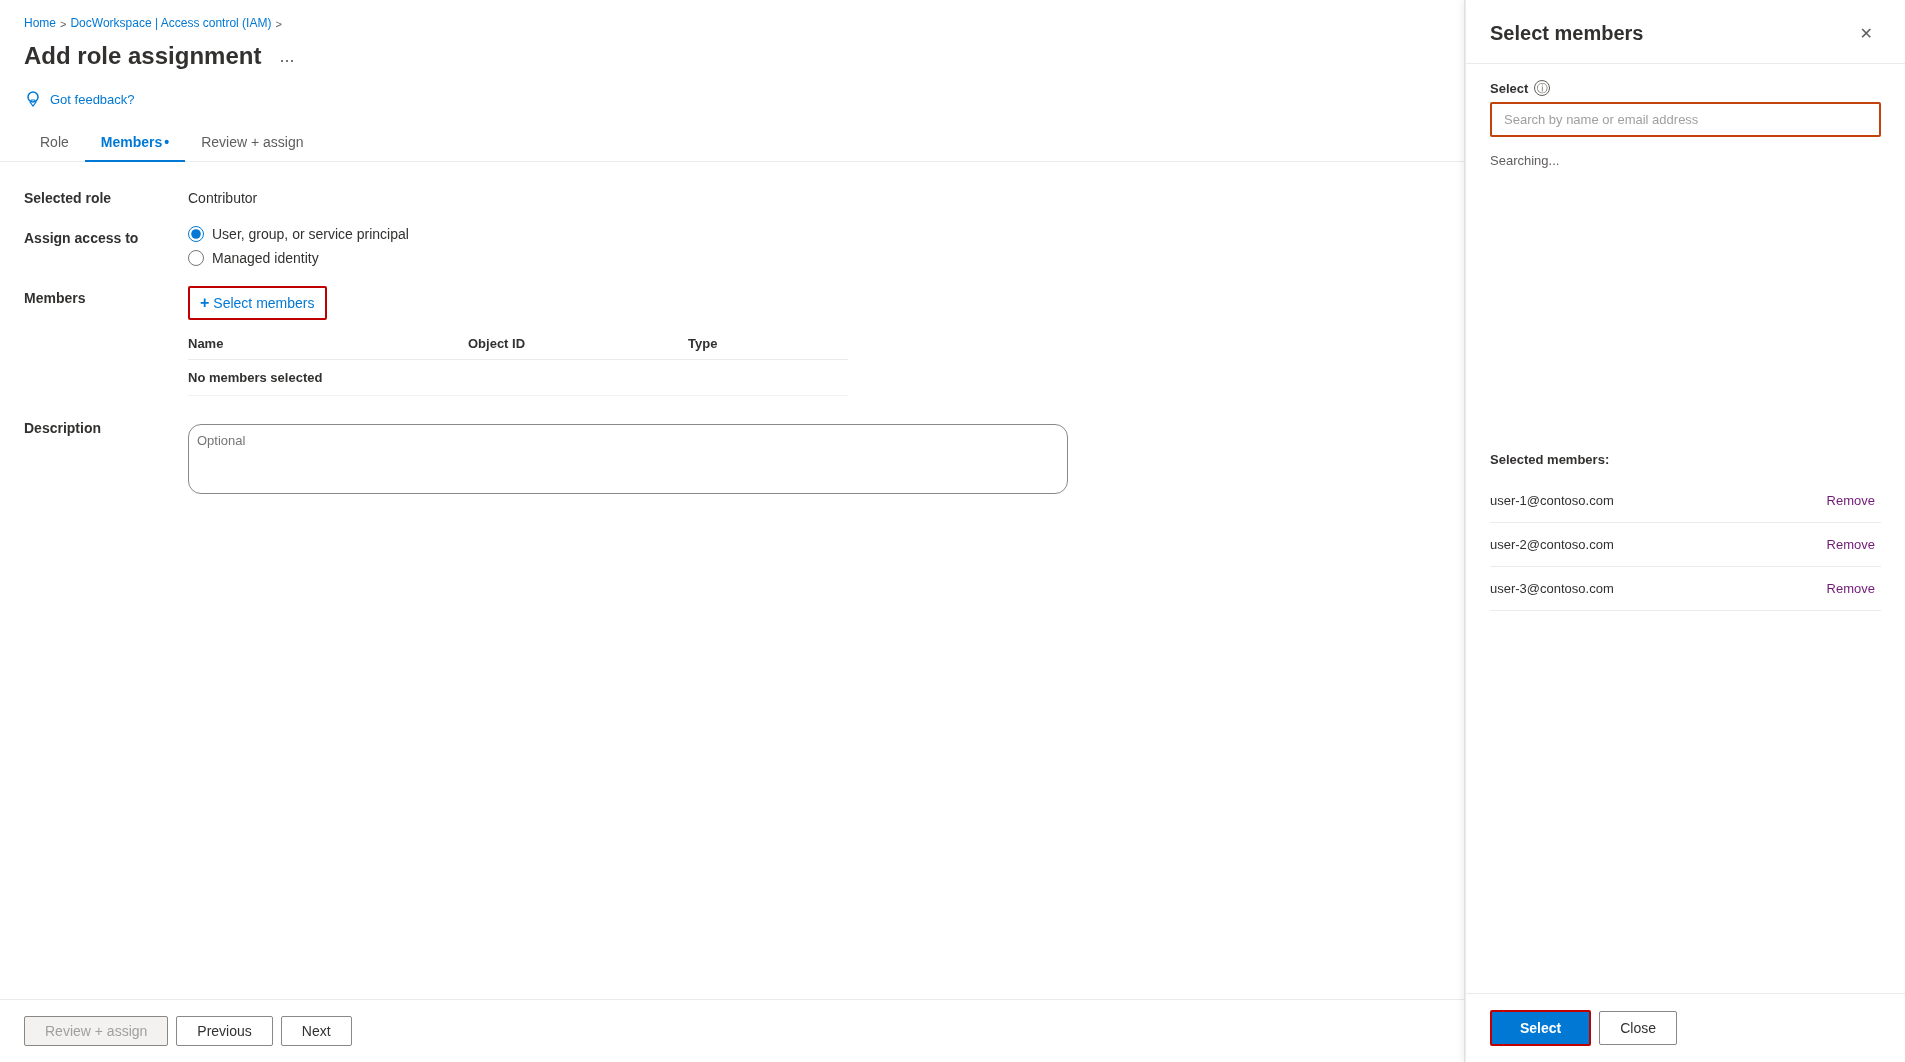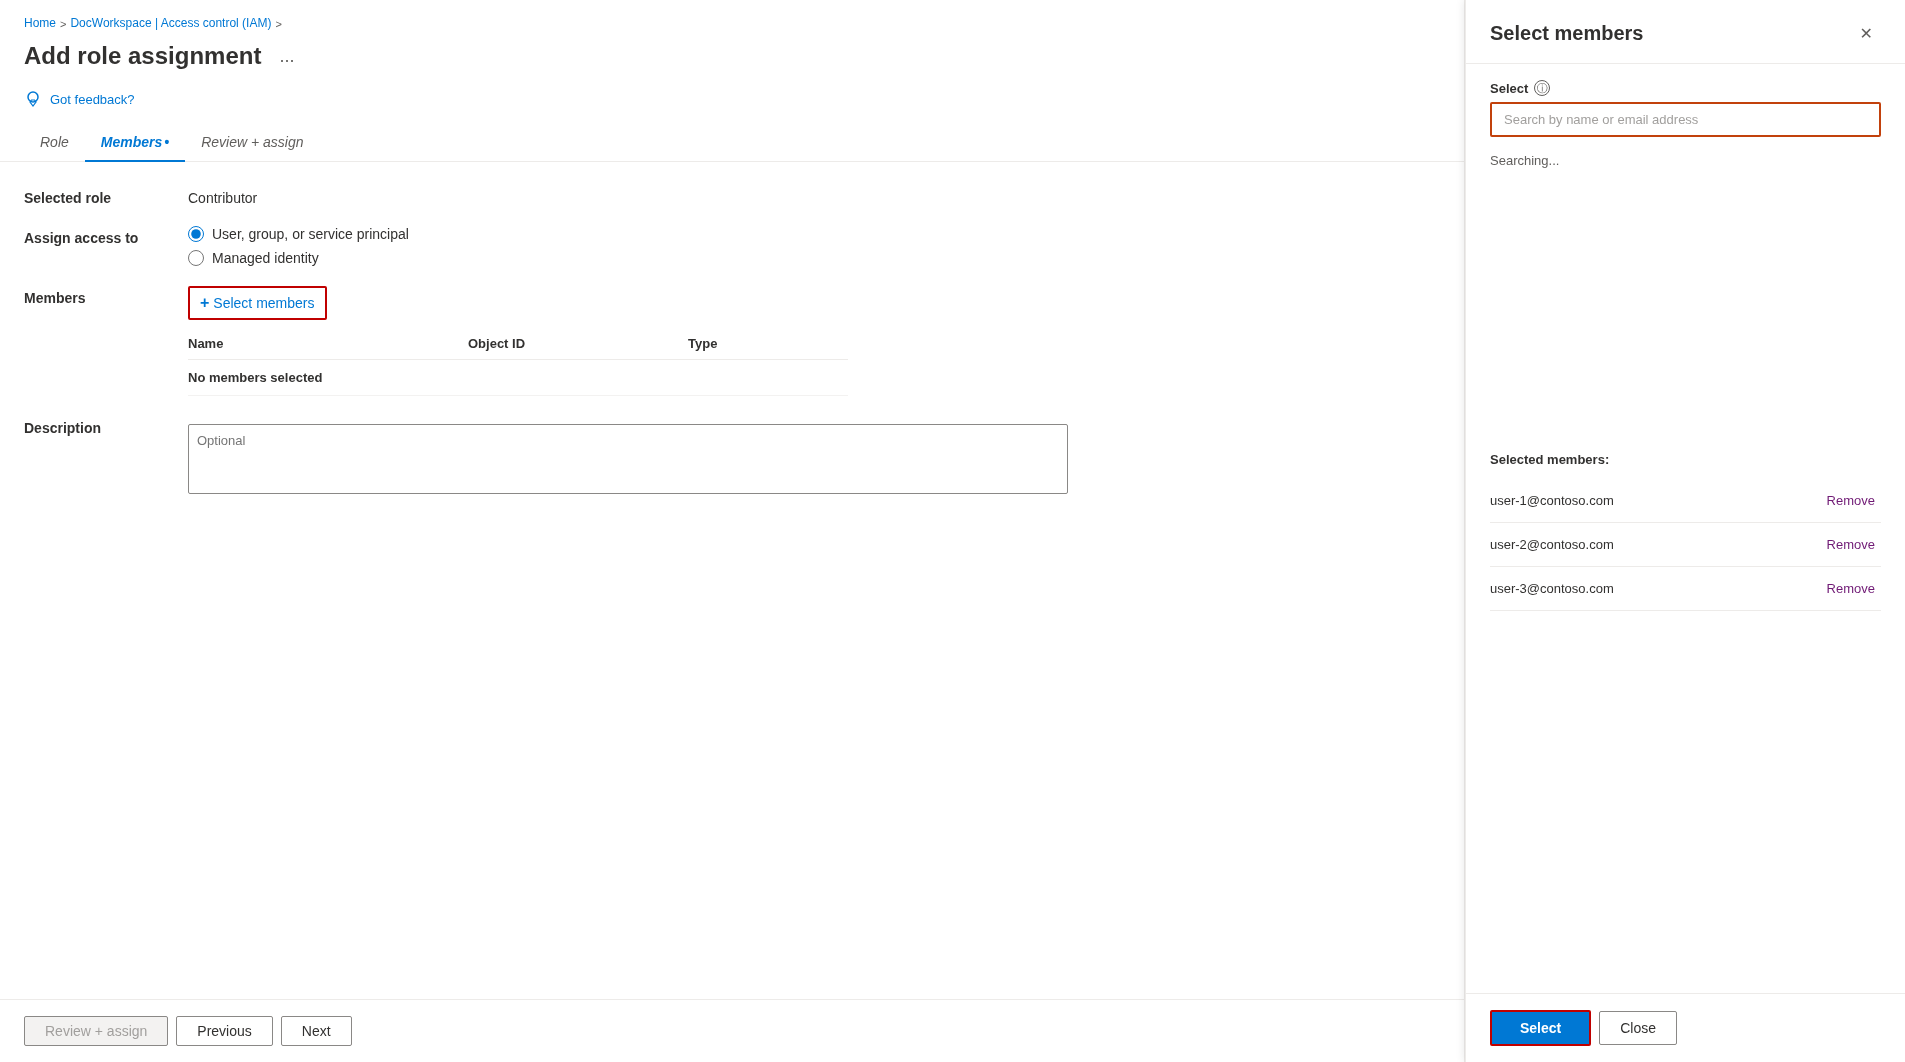--- a/index.html
+++ b/index.html
@@ -76,21 +76,20 @@
       gap: 0;
     }
     .tab {
       padding: 10px 16px;
       cursor: pointer;
       font-size: 14px;
       color: #605e5c;
       border-bottom: 2px solid transparent;
       margin-bottom: -1px;
       white-space: nowrap;
-      font-style: italic;
     }
     .tab.active {
       color: #0078d4;
       border-bottom: 2px solid #0078d4;
       font-weight: 600;
     }
     .tab.has-dot::after {
       content: '•';
       color: #0078d4;
       margin-left: 2px;
@@ -174,21 +173,21 @@
       font-size: 13px;
       color: #605e5c;
     }
     .description-section {
       margin-top: 8px;
     }
     .description-textarea {
       width: 880px;
       height: 70px;
       border: 1px solid #8a8886;
-      border-radius: 2px;
+      border-radius: 13px;
       padding: 8px;
       font-family: 'Segoe UI', Arial, sans-serif;
       font-size: 13px;
       color: #a19f9d;
       resize: none;
       outline: none;
     }
     .footer {
       display: flex;
       align-items: center;

